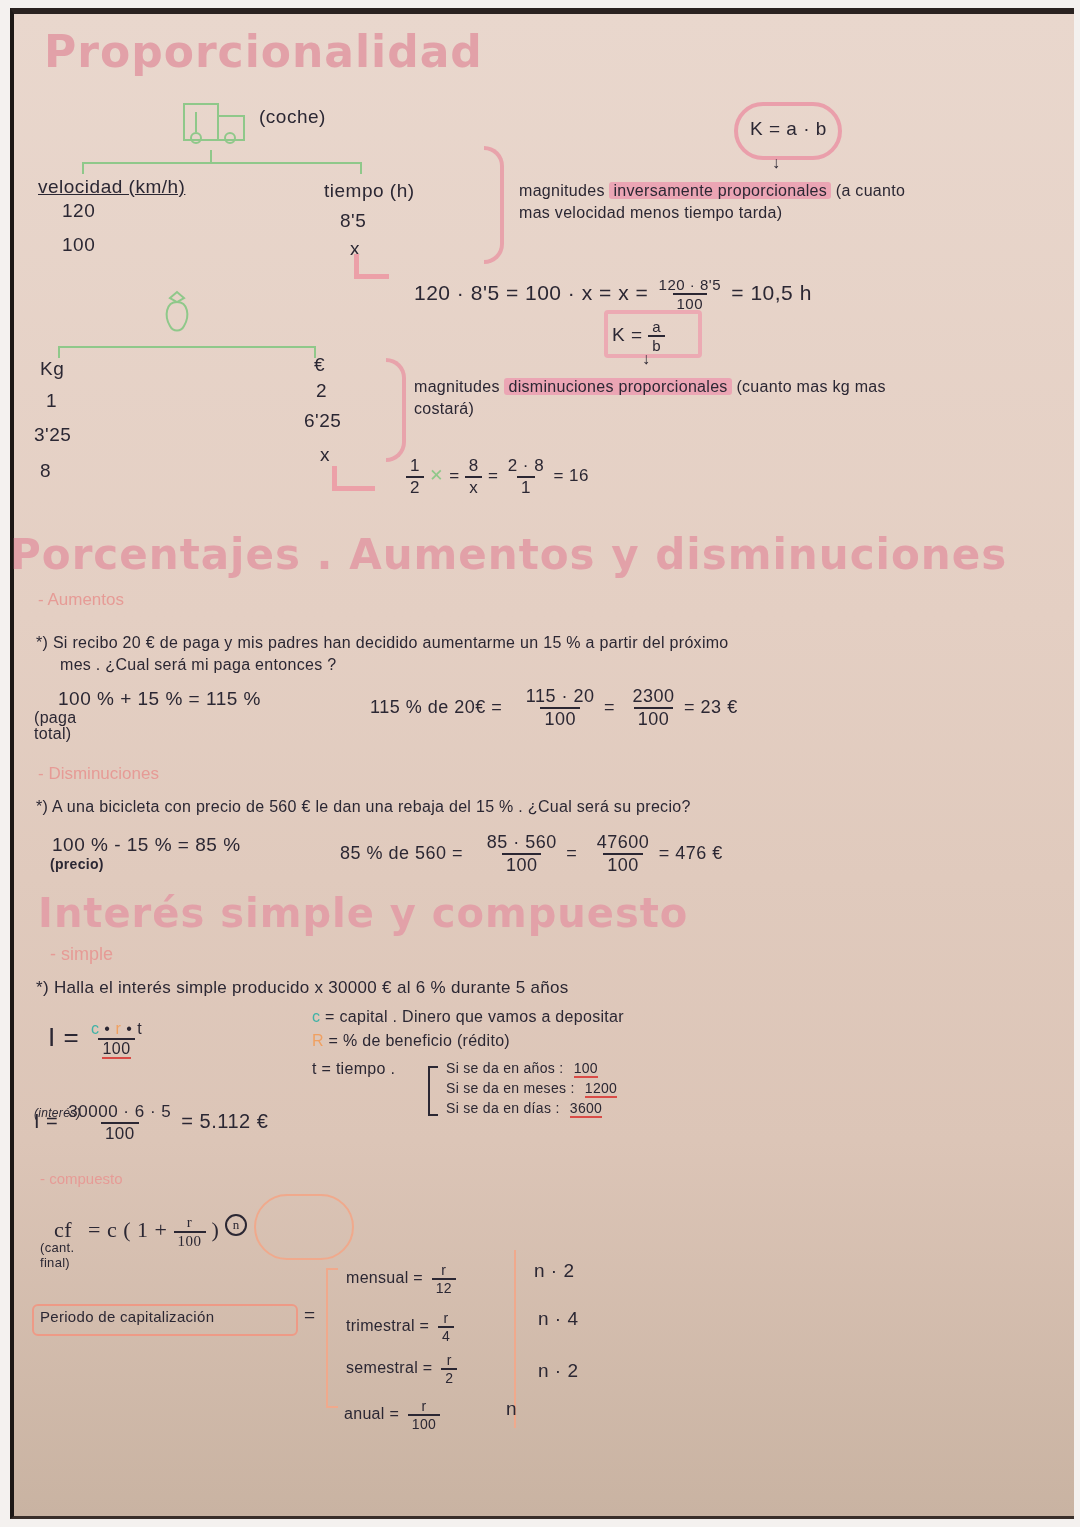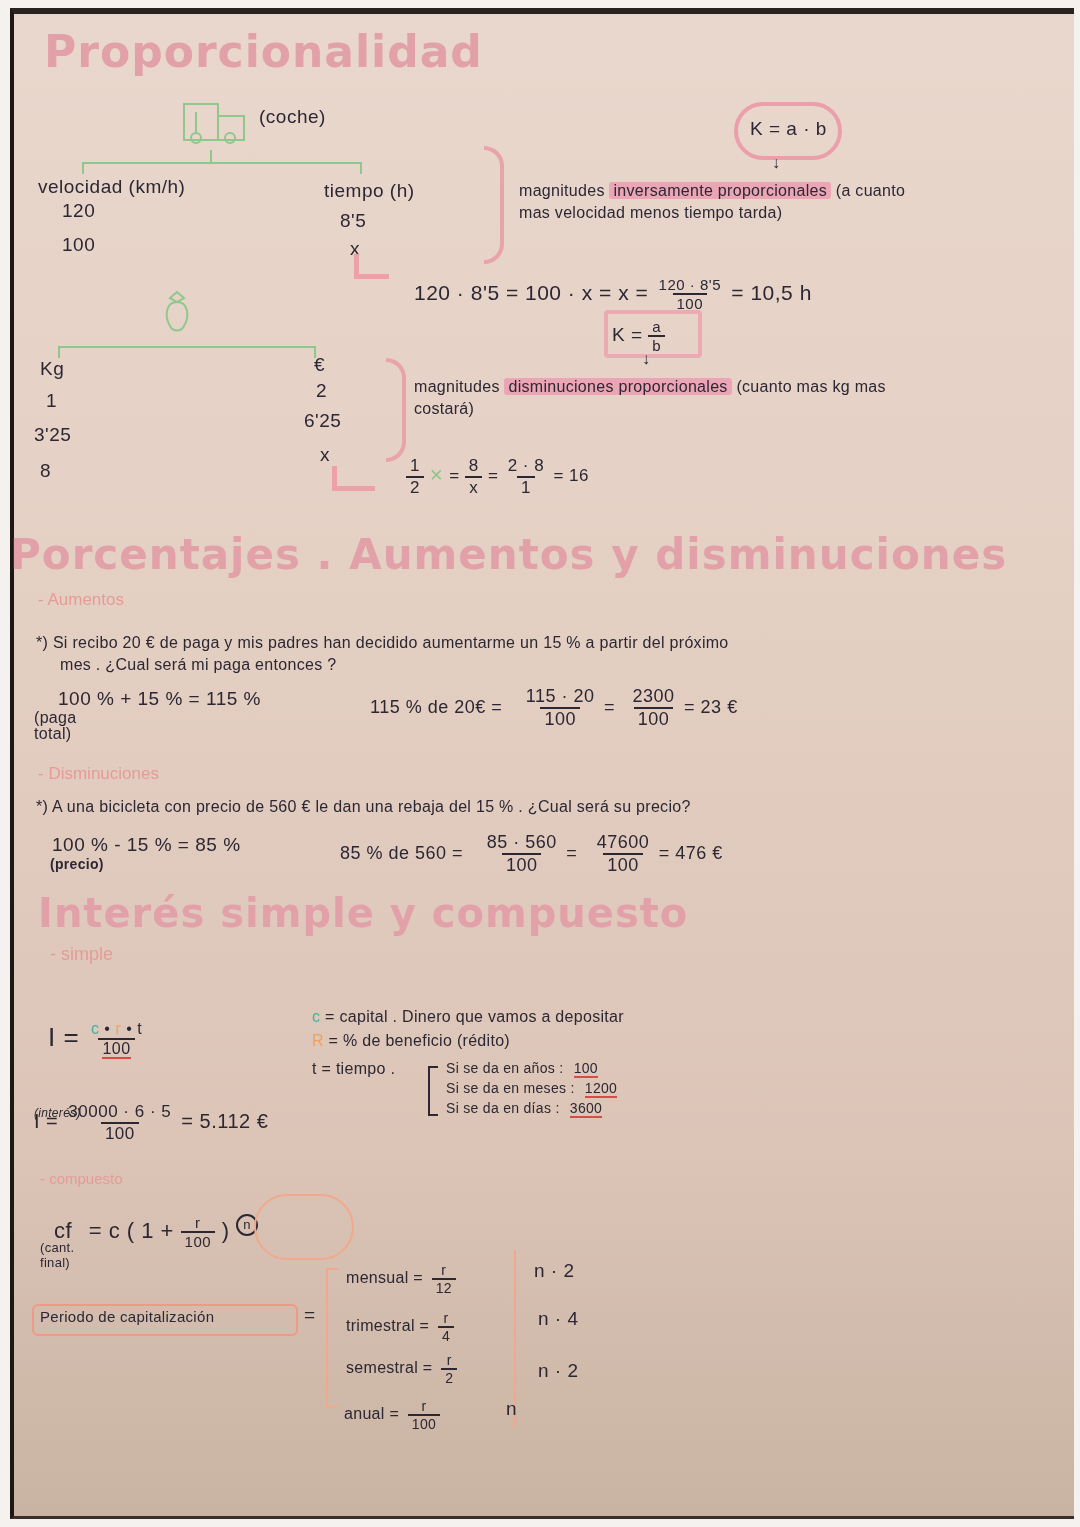--- a/index.html
+++ b/index.html
@@ -55,21 +55,21 @@
     <circle cx="48" cy="36" r="5" fill="none" stroke="#8fc88a" stroke-width="2"></circle>
     <line x1="14" y1="10" x2="14" y2="30" stroke="#8fc88a" stroke-width="2"></line>
   </svg>
   <div class="abs ink" style="left:245px; top:92px;">(coche)</div>
 
   <div class="green-line" style="left:68px; top:148px; width:278px;"></div>
   <div class="green-tick" style="left:68px; top:148px;"></div>
   <div class="green-tick" style="left:346px; top:148px;"></div>
   <div class="green-tick" style="left:196px; top:136px;"></div>
 
-  <div class="abs ink" style="left:24px; top:162px;">velocidad (km/h)</div>
+  <div class="abs ink" style="left:24px; top:162px;text-decoration:underline;">velocidad (km/h)</div>
   <div class="abs ink" style="left:48px; top:186px;">120</div>
   <div class="abs ink" style="left:48px; top:220px;">100</div>
 
   <div class="abs ink" style="left:310px; top:166px;">tiempo (h)</div>
   <div class="abs ink" style="left:326px; top:196px;">8'5</div>
   <div class="abs ink" style="left:336px; top:224px;">x</div>
 
   <div class="brace" style="left:470px; top:132px; width:16px; height:110px;"></div>
 
   <div class="oval-box" style="left:720px; top:88px; width:100px; height:50px;"></div>
@@ -182,20 +182,21 @@
     =
     <span class="frac" style="margin-left:10px;">
         <span class="num">47600</span>
         <span class="den">100</span>
       </span>
     <span>= 476 €</span>
   </div>
 
   <div class="abs title" style="left:24px; top:876px; font-size:40px;">Interés simple y compuesto</div>
   <div class="abs sub" style="left:36px; top:930px; font-size:18px;">- simple</div>
+  <div class="abs ink-sm" style="left:22px; top:964px; font-size:17px;">*) Halla el interés simple producido x 30000 € al 6 % durante 5 años</div>
 
   <div class="abs ink" style="left:34px; top:1006px; font-size:26px;">
     <span>I =</span>
     <span class="frac" style="font-size:16px;">
       <span class="num">
         <span style="color:#3fb2a6">c</span> •
         <span style="color:#f0a061">r</span> •
         <span>t</span>
       </span>
       <span class="den"><span class="red-underline">100</span></span>
@@ -220,21 +221,21 @@
   <div class="abs ink" style="left:20px; top:1088px; font-size:20px;">
     <span>I =</span>
     <span class="frac" style="font-size:17px;">
         <span class="num">30000 · 6 · 5</span>
         <span class="den">100</span>
       </span>
     <span>= 5.112 €</span>
   </div>
 
   <div class="abs sub" style="left:26px; top:1156px; font-size:15px;">- compuesto</div>
-  <div class="abs ink" style="left:40px; top:1200px; font-size:22px;">
+  <div class="abs ink" style="left:40px; top:1200px; font-size:22px;font-family:Liberation Serif, serif;">
     <span>cf</span>
     <span style="margin-left:10px;">= c ( 1 +</span>
     <span class="frac" style="font-size:15px;">
         <span class="num">r</span>
         <span class="den">100</span>
       </span>
     <span>)</span>
     <sup style="display:inline-block; border:2px solid #2b2733; border-radius:50%; width:18px; height:18px; line-height:18px; text-align:center; font-size:13px;">n</sup>
   </div>
   <div class="oval-box" style="left:240px; top:1180px; width:96px; height:62px; border-color:#f0a98c; border-width:2px;"></div>

